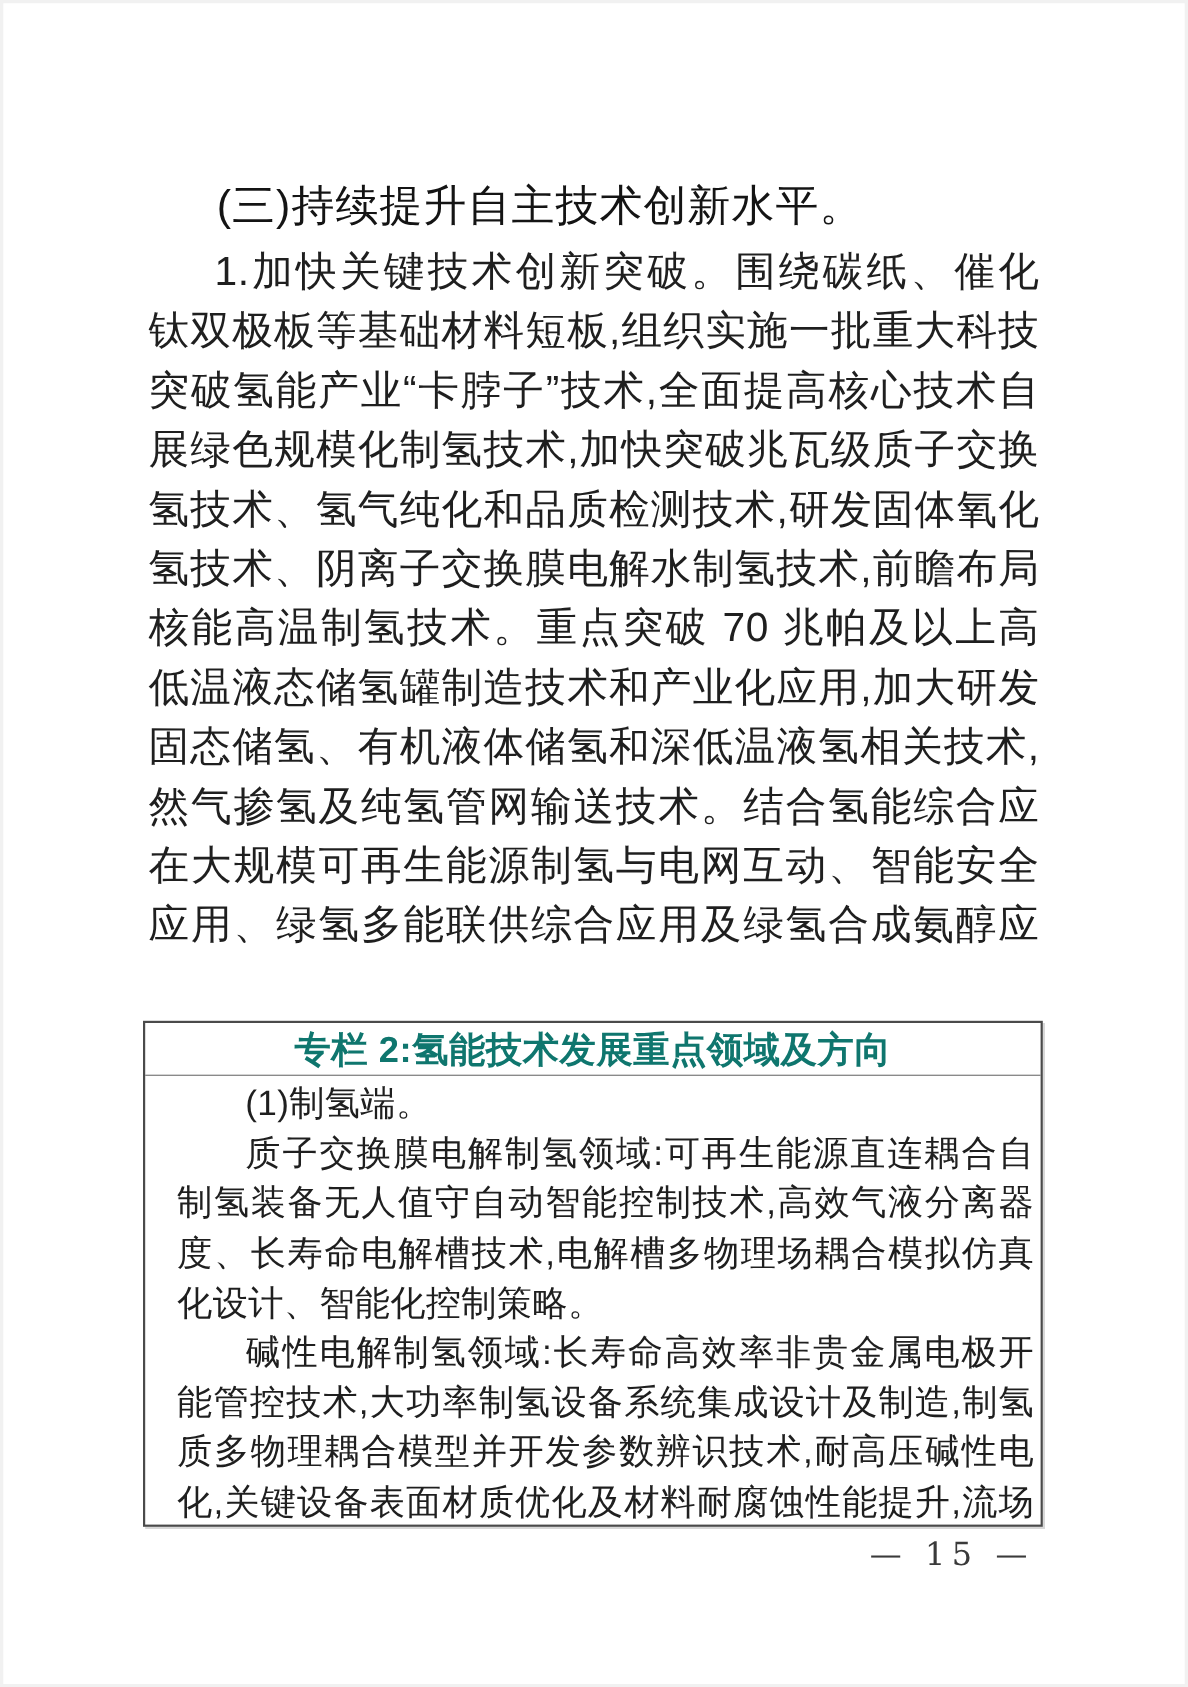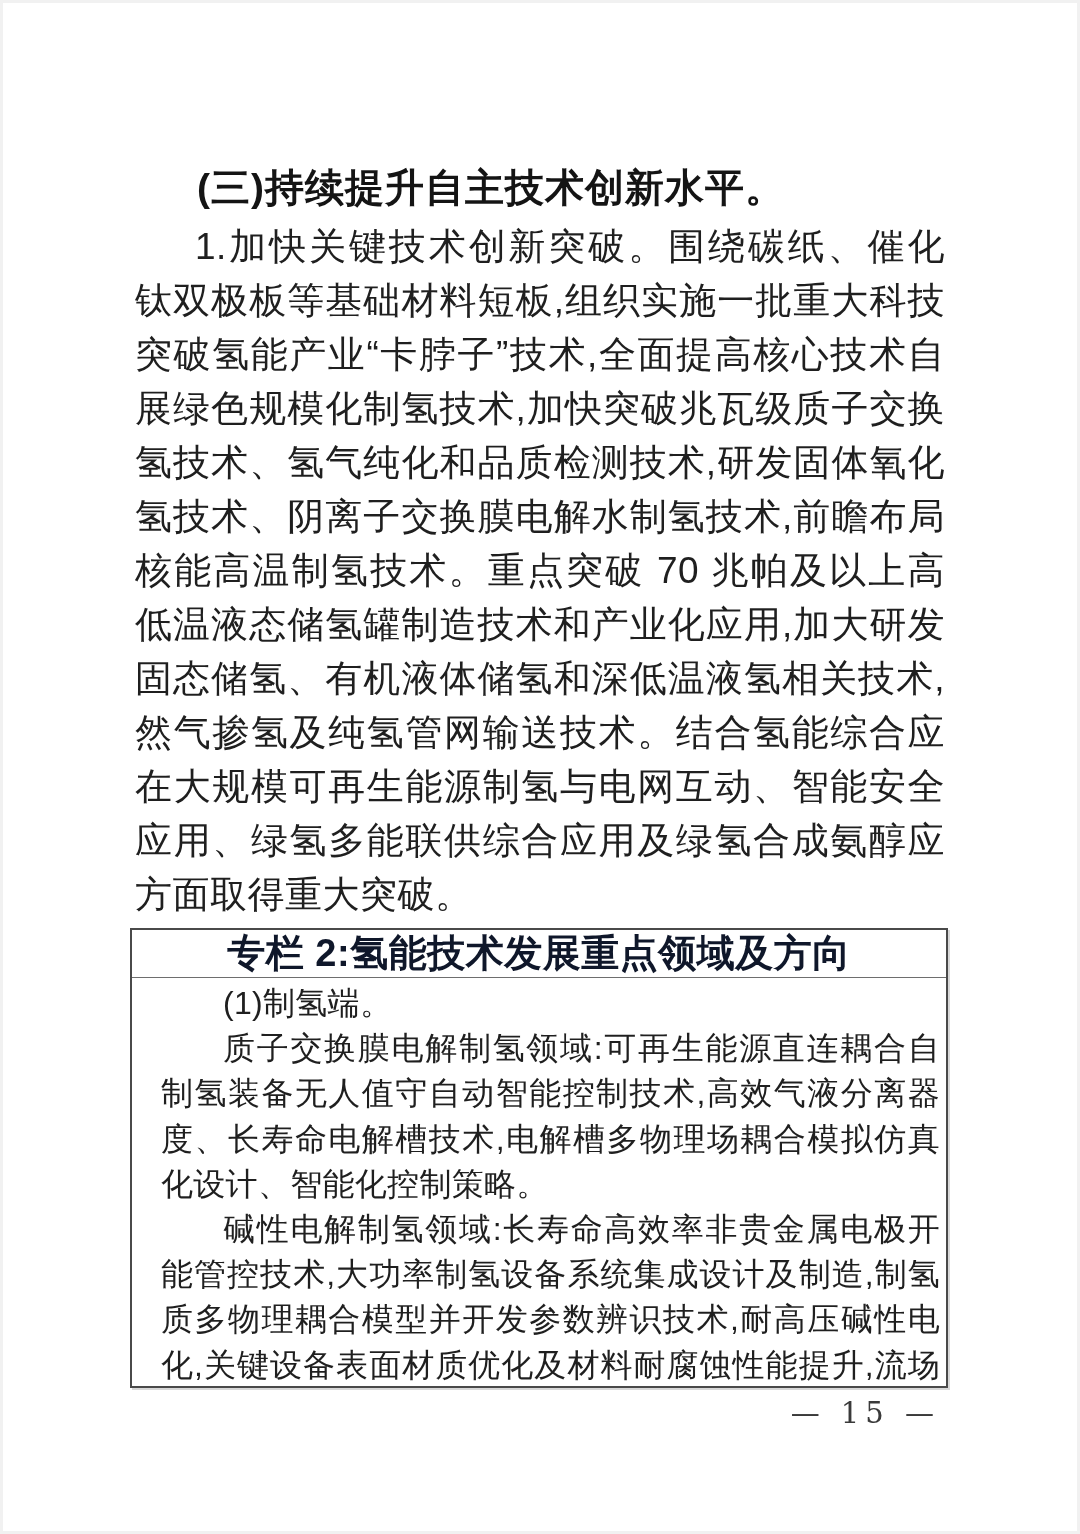--- a/index.html
+++ b/index.html
@@ -20,21 +20,21 @@
 
   
   .content {
     position: absolute;
     left: 135px;
     top: 156px;
     width: 810px;
   }
   .section-heading {
     font-size: 39px;
-    font-weight: bold;
+    font-weight: normal;
     color: #141414;
     line-height: 64px;
     text-indent: 62px;
     letter-spacing: 1px;
     white-space: nowrap;
   }
   .bline {
     font-size: 37px;
     line-height: 54px;
     height: 54px;
@@ -56,23 +56,23 @@
     left: 130px;
     top: 928px;
     width: 818px;
     height: 460px;
     box-sizing: border-box;
     border: 2px solid #4a4a4a;
     box-shadow: 2px 2px 0 #d8d8d8;
     background: #ffffff;
   }
   .panel-title {
-    font-size: 38px;
+    font-size: 33px;
     font-weight: bold;
-    color: #0f172a;
+    color: #0f766e;
     text-align: center;
     line-height: 47px;
     height: 47px;
     border-bottom: 1px solid #6e6e6e;
     letter-spacing: 0.5px;
     overflow: hidden;
   }
   .panel-body {
     padding: 3px 6px 0 6px;
     margin-left: 23px;
@@ -118,21 +118,20 @@
     <div class="bline">突破氢能产业“卡脖子”技术,全面提高核心技术自主化水平。发</div>
     <div class="bline">展绿色规模化制氢技术,加快突破兆瓦级质子交换膜电解水制</div>
     <div class="bline">氢技术、氢气纯化和品质检测技术,研发固体氧化物电解水制</div>
     <div class="bline">氢技术、阴离子交换膜电解水制氢技术,前瞻布局光解水制氢、</div>
     <div class="bline">核能高温制氢技术。重点突破 70 兆帕及以上高压气态储氢罐及</div>
     <div class="bline">低温液态储氢罐制造技术和产业化应用,加大研发盐穴储氢、</div>
     <div class="bline">固态储氢、有机液体储氢和深低温液氢相关技术,研究探索天</div>
     <div class="bline">然气掺氢及纯氢管网输送技术。结合氢能综合应用趋势,推动</div>
     <div class="bline">在大规模可再生能源制氢与电网互动、智能安全控制技术开发</div>
     <div class="bline">应用、绿氢多能联供综合应用及绿氢合成氨醇应用等创新技术</div>
-    <div class="bline para-end">方面取得重大突破。</div>
   </div>
 
   <div class="panel">
     <div class="panel-title">专栏 2:氢能技术发展重点领域及方向</div>
     <div class="panel-body">
       <div class="pline indent para-end">(1)制氢端。</div>
       <div class="pline indent">质子交换膜电解制氢领域:可再生能源直连耦合自主负荷跟随技术,</div>
       <div class="pline">制氢装备无人值守自动智能控制技术,高效气液分离器技术,高电流密</div>
       <div class="pline">度、长寿命电解槽技术,电解槽多物理场耦合模拟仿真技术,电源模块</div>
       <div class="pline para-end">化设计、智能化控制策略。</div>

